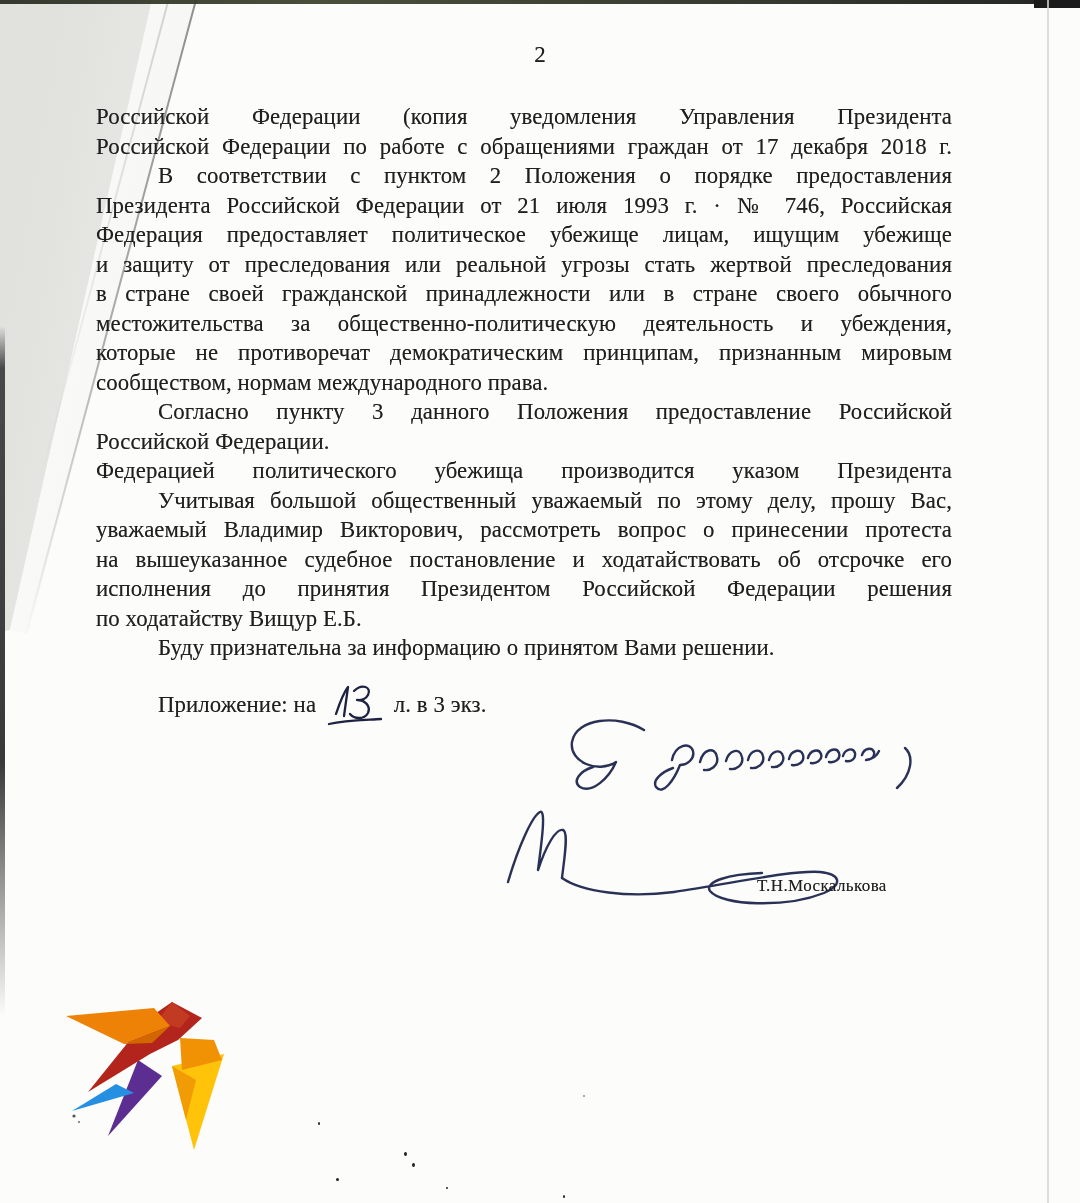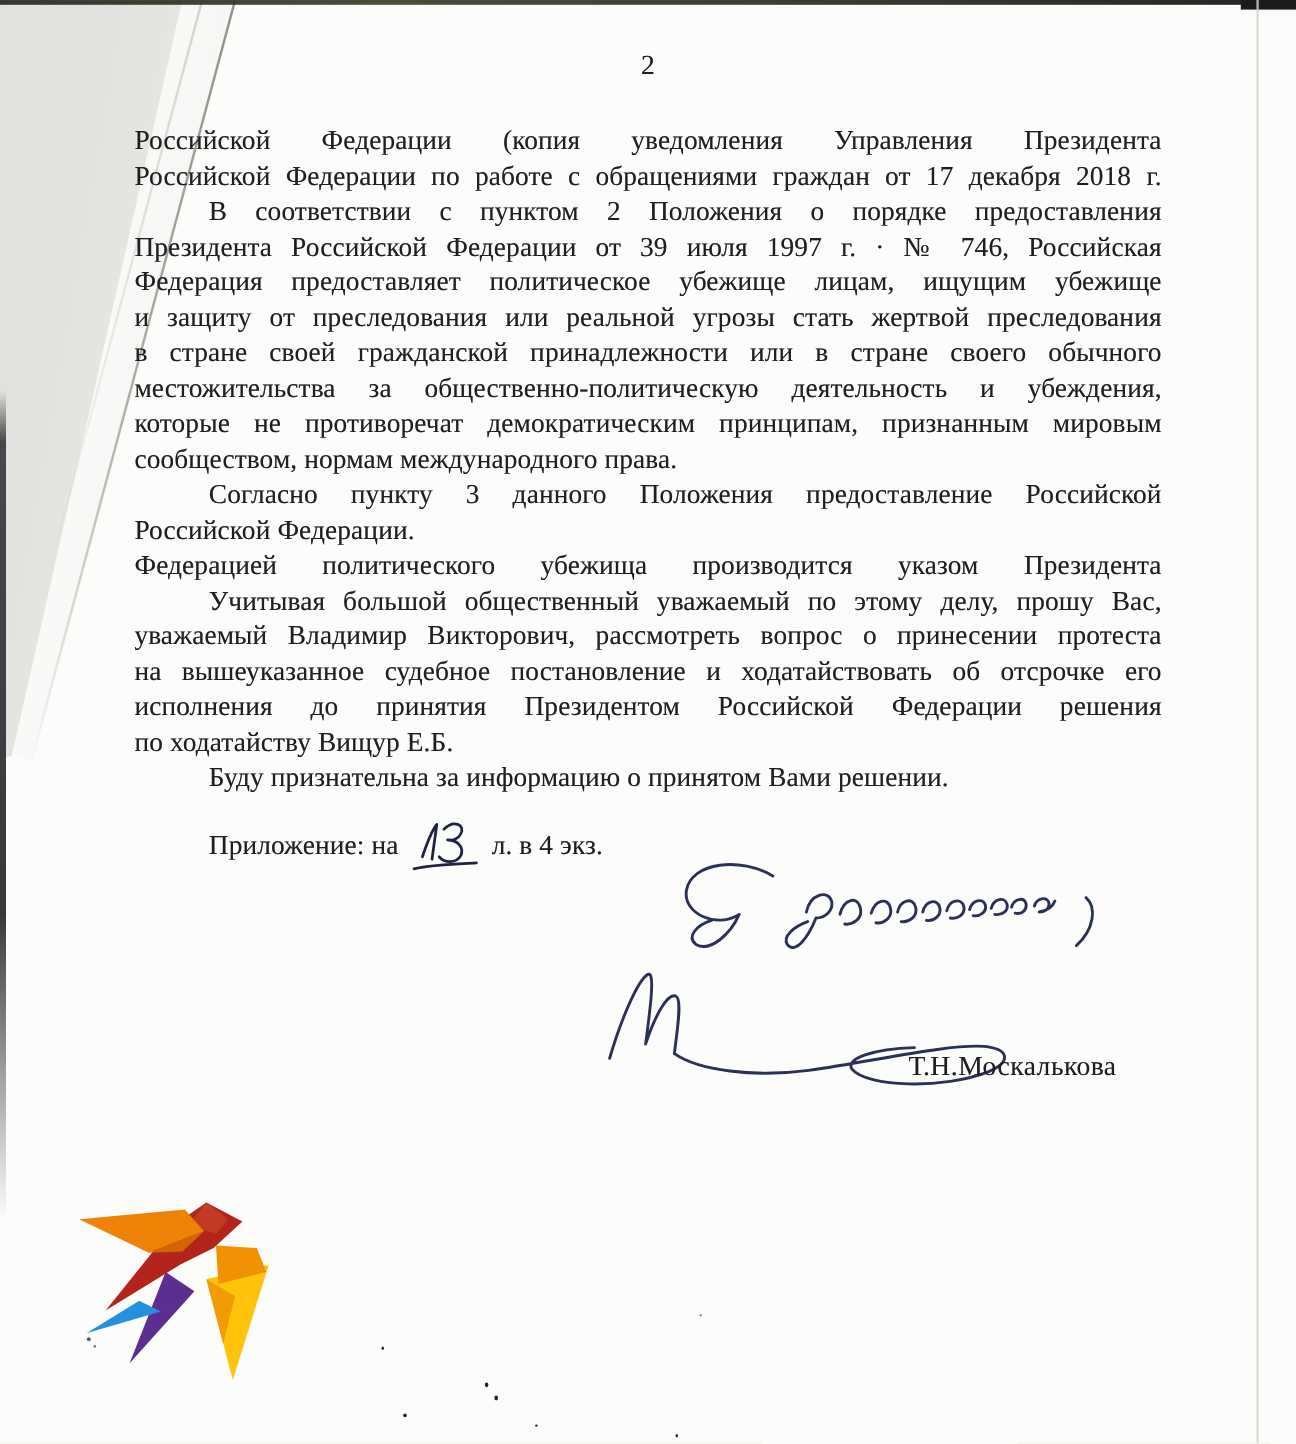--- a/index.html
+++ b/index.html
@@ -26,33 +26,33 @@
     background:linear-gradient(to bottom,#8f8f8b,#aeaeaa 55%,rgba(160,160,155,0));}
   .crease2{position:absolute;left:168px;top:-2px;width:1.5px;height:520px;
     transform-origin:0 0;transform:rotate(15deg);opacity:.45;
     background:linear-gradient(to bottom,#a3a39e,rgba(170,170,165,0));}
   .edge-left{position:absolute;left:0;top:326px;width:5px;height:704px;
     background:linear-gradient(to bottom,rgba(60,60,58,0),#48484a 6%,#39393b 62%,rgba(60,60,58,0) 98%);}
   .dot{position:absolute;border-radius:50%;background:#222;}
   
   .pagenum{position:absolute;left:112px;top:42px;width:856px;text-align:center;
     font-size:23px;text-shadow:0 0 .5px rgba(30,30,30,.55);}
-  .textcol{position:absolute;left:112px;top:102px;width:856px;
+  .textcol{position:absolute;left:96px;top:102px;width:856px;
     font-size:22.8px;line-height:29.5px;letter-spacing:.1px;
     text-shadow:0 0 .5px rgba(30,30,30,.5);}
   .ln{min-height:29.5px;}
   .j{text-align:justify;text-align-last:justify;text-justify:inter-word;}
   .ind{text-indent:62px;}
   .attach-row{margin-top:17px;padding-left:62px;white-space:nowrap;}
   .attach-row .seg{vertical-align:baseline;}
   .sheet-svg{vertical-align:-16px;margin:0 4px;}
   
   .hw{position:absolute;}
   .hw path{fill:none;stroke-linecap:round;stroke-linejoin:round;}
-  .signer-name{position:absolute;left:757px;top:876px;font-size:23px;letter-spacing:.4px;
+  .signer-name{position:absolute;left:757px;top:876px;font-size:17px;letter-spacing:.4px;
     text-shadow:0 0 .5px rgba(30,30,30,.5);}
   
   .logo{position:absolute;left:52px;top:996px;}
 </style>
 </head>
 <body>
 
 <div class="page">
 
   <div class="fold-gray"></div>
@@ -64,21 +64,21 @@
   <div class="edge-top-right"></div>
   <div class="edge-right"></div>
 
   <div class="pagenum">2</div>
 
   <div class="textcol">
     <div class="ln j">Российской Федерации (копия уведомления Управления Президента</div>
     <div class="ln j">Российской Федерации по работе с обращениями граждан от 17 декабря 2018 г.</div>
 
     <div class="ln j ind">В соответствии с пунктом 2 Положения о порядке предоставления</div>
-    <div class="ln j">Президента Российской Федерации от 39 июля 1997 г. · № 746, Российская</div>
+    <div class="ln j">Президента Российской Федерации от 21 июля 1993 г. · № 746, Российская</div>
     <div class="ln j">Федерация предоставляет политическое убежище лицам, ищущим убежище</div>
     <div class="ln j">и защиту от преследования или реальной угрозы стать жертвой преследования</div>
     <div class="ln j">в стране своей гражданской принадлежности или в стране своего обычного</div>
     <div class="ln j">местожительства за общественно-политическую деятельность и убеждения,</div>
     <div class="ln j">которые не противоречат демократическим принципам, признанным мировым</div>
     <div class="ln">сообществом, нормам международного права.</div>
 
     <div class="ln j ind">Согласно пункту 3 данного Положения предоставление Российской</div>
     <div class="ln">Российской Федерации.</div>
     <div class="ln j">Федерацией политического убежища производится указом Президента</div>
@@ -93,21 +93,21 @@
 
     <div class="attach-row">
       <span class="seg">Приложение: на</span>
       <svg class="sheet-svg hw-inline" width="58" height="48" viewBox="0 0 58 48" role="img" aria-label="13">
         <g fill="none" stroke="#1c2240" stroke-width="2.3" stroke-linecap="round" stroke-linejoin="round">
           <path d="M10,34 C14,22 18,12 22,7 L18,36"></path>
           <path d="M28,11 C36,3 46,7 42,15 C40,19 35,21 31,20 C39,20 45,26 42,33 C38,40 28,39 24,34"></path>
           <path d="M3,44 C20,40 40,40 55,39"></path>
         </g>
       </svg>
-      <span class="seg">л. в 4 экз.</span>
+      <span class="seg">л. в 3 экз.</span>
     </div>
   </div>
 
   <svg class="hw" style="left:560px;top:718px" width="372" height="86" viewBox="0 0 372 86" role="img" aria-label="С уважением,">
     <g stroke="#2a3156" stroke-width="2.4" fill="none" stroke-linecap="round" stroke-linejoin="round">
       <path d="M84,12 C58,-4 16,0 12,24 C9,44 38,56 56,44 C49,60 32,76 20,69 C12,63 20,53 33,49"></path>
       <path d="M112,42 C115,27 130,23 133,33 C135,41 127,47 120,47 C114,62 103,78 96,69 C92,62 102,54 113,50"></path>
       <path d="M140,44 c3,-13 15,-16 17,-5 c2,9 -7,14 -13,13 m22,-9 c3,-11 14,-14 16,-4 c2,8 -6,13 -12,12 m18,-9 c2,-10 13,-13 15,-4 c2,8 -6,13 -12,12 m18,-8 c2,-9 12,-12 14,-4 c2,7 -5,12 -11,11 m17,-8 c2,-9 12,-11 14,-4 c2,7 -5,11 -11,10 m16,-7 c2,-8 11,-10 13,-4 c2,6 -5,10 -10,9 m15,-6 c2,-8 11,-10 13,-4 c2,6 -4,10 -10,9 m14,-6 c2,-7 10,-9 12,-3 c1,6 -4,9 -9,8 m16,-6 c2,-7 10,-8 12,-3 c1,5 -3,8 -8,8 c6,-1 11,-4 13,-9"></path>
       <path d="M345,30 C354,38 352,56 337,70"></path>
     </g>

